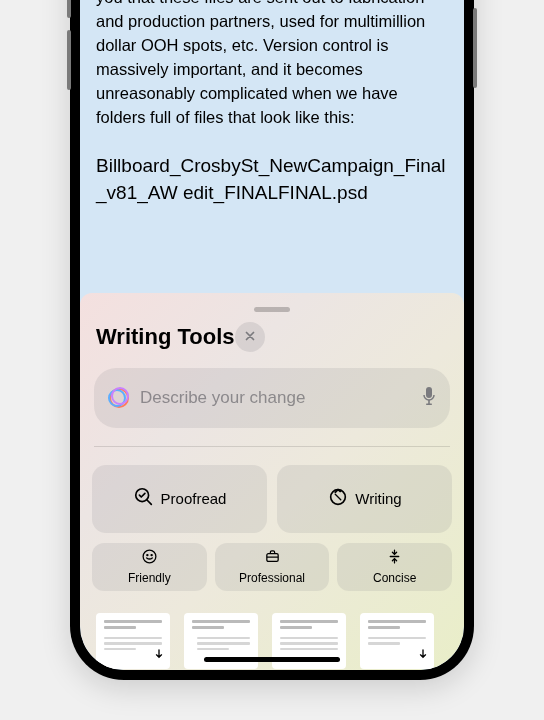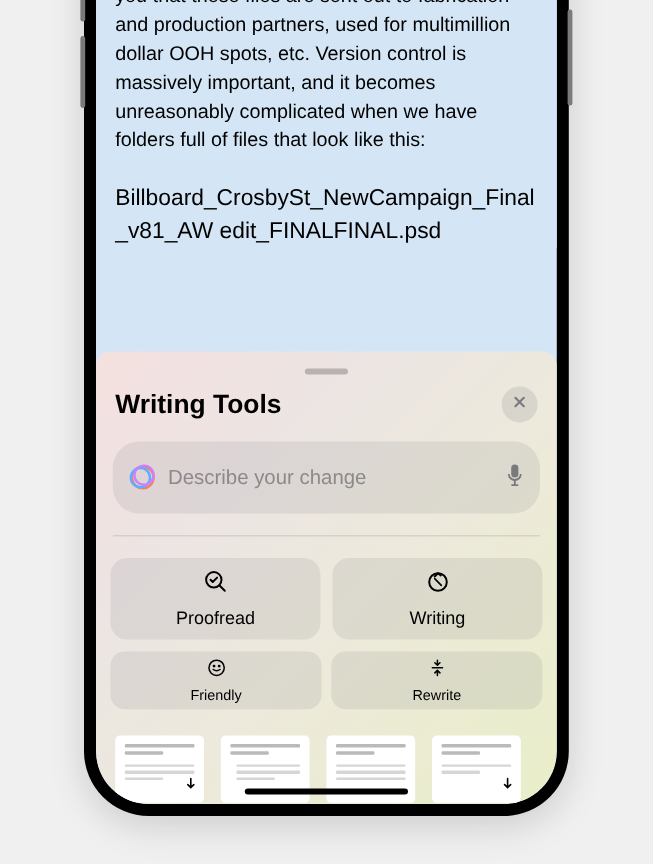--- a/index.html
+++ b/index.html
@@ -75,21 +75,20 @@
     .grabber {
       width: 36px;
       height: 5px;
       background: rgba(0,0,0,0.22);
       border-radius: 3px;
       margin: 0 auto 10px;
     }
     .sheet-header {
       display: flex;
       align-items: center;
-      justify-content: space-between;
       padding: 0 4px 16px 4px;
     }
     .sheet-title {
       font-size: 22px;
       font-weight: 700;
       color: #000;
     }
     .close-btn {
       width: 30px;
       height: 30px;
@@ -145,21 +144,21 @@
       display: flex;
       gap: 10px;
       margin-bottom: 10px;
     }
     .action-btn-large {
       flex: 1;
       background: rgba(120,120,128,0.14);
       border-radius: 14px;
       height: 68px;
       display: flex;
-      flex-direction: column;
+      flex-direction: row;
       align-items: center;
       justify-content: center;
       gap: 6px;
       cursor: pointer;
     }
     .action-btn-large .icon-slot svg {
       width: 22px;
       height: 22px;
     }
     .action-btn-large .label {
@@ -314,27 +313,37 @@
                 <circle cx="12" cy="12" r="9"></circle>
                 <circle cx="9" cy="10" r="0.8" fill="#000"></circle>
                 <circle cx="15" cy="10" r="0.8" fill="#000"></circle>
                 <path d="M8 14 Q12 17 16 14" stroke-linecap="round"></path>
               </svg>
           </div>
           <div class="label">Friendly</div>
         </div>
         <div class="action-btn-small">
           <div class="icon-slot">
+            <svg viewBox="0 0 24 24" fill="none" stroke="#000" stroke-width="1.8">
+                <rect x="4" y="8" width="16" height="11" rx="2"></rect>
+                <path d="M9 8 V6 a2 2 0 0 1 2 -2 h2 a2 2 0 0 1 2 2 V8"></path>
+                <line x1="4" y1="13" x2="20" y2="13"></line>
+              </svg>
+          </div>
+          <div class="label">Professional</div>
+        </div>
+        <div class="action-btn-small">
+          <div class="icon-slot">
             <svg viewBox="0 0 24 24" fill="none" stroke="#000" stroke-width="1.8" stroke-linecap="round">
                 <path d="M12 3 L12 9 M9 6 L12 9 L15 6"></path>
                 <path d="M12 21 L12 15 M9 18 L12 15 L15 18"></path>
                 <line x1="6" y1="12" x2="18" y2="12"></line>
               </svg>
           </div>
-          <div class="label">Rewrite</div>
+          <div class="label">Concise</div>
         </div>
       </div>
 
       <div class="templates-row">
         <div class="template-card">
           <div class="line heavy"></div>
           <div class="line heavy short"></div>
           <div style="height:5px"></div>
           <div class="line"></div>
           <div class="line"></div>

